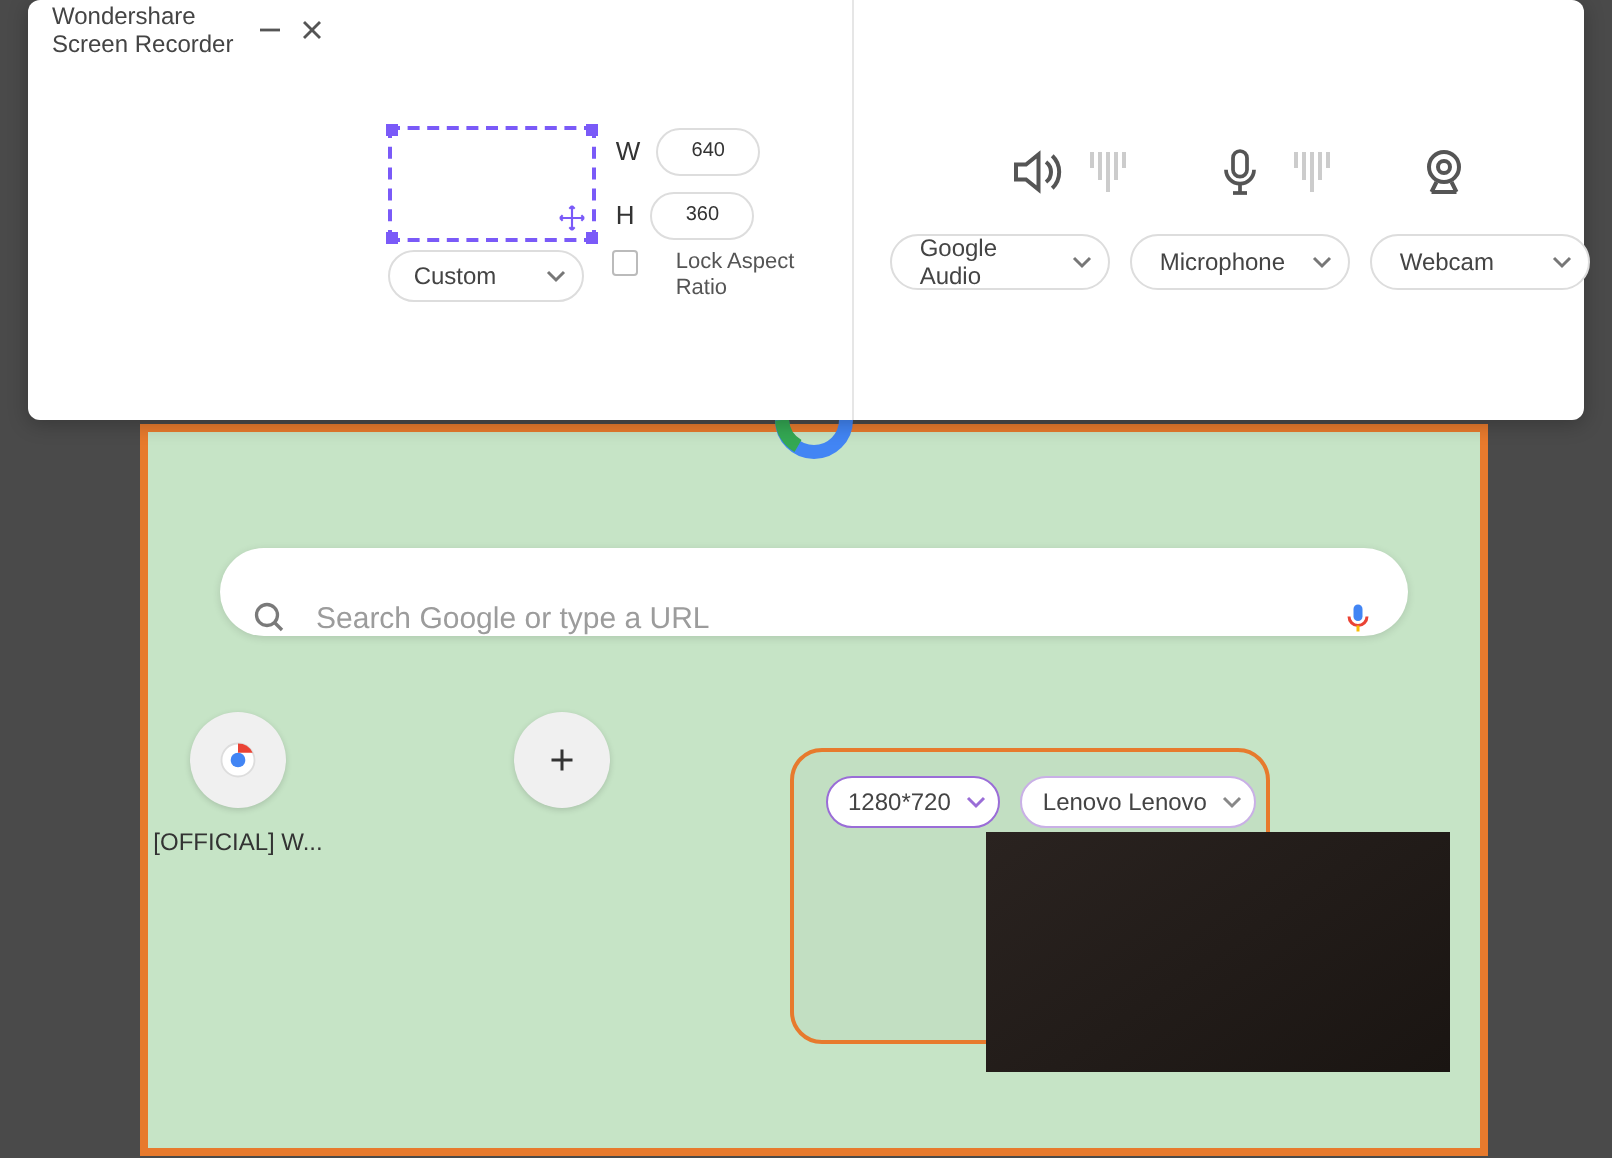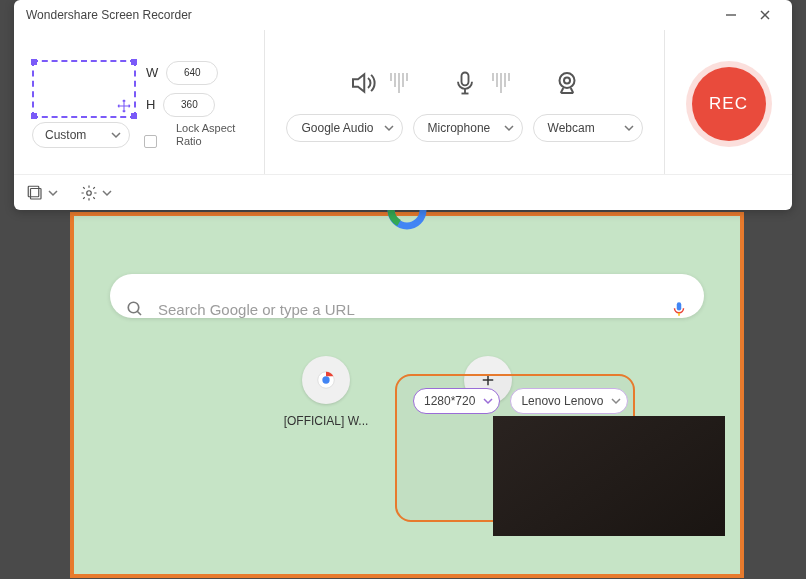--- a/index.html
+++ b/index.html
@@ -2,21 +2,21 @@
 <html><head>
 <meta charset="utf-8">
 <style>
   * { box-sizing: border-box; margin: 0; padding: 0; font-family: -apple-system, "Segoe UI", Arial, sans-serif; }
   body { width: 806px; height: 579px; background: #4a4a4a; overflow: hidden; position: relative; }
 
   
   .recorder-window {
     position: absolute; left: 14px; top: 0; width: 778px; height: 210px;
     background: #fff; border-radius: 6px; box-shadow: 0 2px 10px rgba(0,0,0,.25);
-    display: flex; flex-direction: column;
+    display: flex; flex-direction: row;
   }
   .titlebar {
     height: 30px; display: flex; align-items: center; padding: 0 10px 0 12px;
     font-size: 12px; color: #444;
   }
   .titlebar-spacer { flex: 1; }
   .win-btn { width: 34px; height: 24px; display: flex; align-items: center; justify-content: center; cursor: pointer; }
   .win-btn svg { stroke: #555; }
 
   .recorder-body { flex: 1; display: flex; align-items: stretch; }
@@ -44,21 +44,21 @@
     width:52px; height:24px; border:1px solid #ddd; border-radius:12px;
     text-align:center; font-size:10px; color:#333;
   }
   .cap-bottom { display:flex; align-items:center; gap:14px; margin-top:4px; }
   .select-pill {
     height:26px; border:1px solid #ddd; border-radius:13px; padding:0 26px 0 12px;
     font-size:12px; color:#444; display:flex; align-items:center; position:relative;
     background:#fff; cursor:pointer;
   }
   .select-pill .chev, .rec-select .chev { position:absolute; right:8px; top:50%; transform:translateY(-50%); }
-  .lock-row { display:flex; align-items:flex-end; gap:19px; font-size:11px; color:#555; line-height:1.2; }
+  .lock-row { display:flex; align-items:flex-start; gap:19px; font-size:11px; color:#555; line-height:1.2; }
   .lock-box { width:13px; height:13px; border:1px solid #bbb; border-radius:2px; }
 
   
   .devices { flex:1; align-items:center; }
   .dev-icons { display:flex; gap:40px; align-items:center; justify-content:center; margin-bottom:14px; }
   .dev-icon { width:34px; height:34px; display:flex; align-items:center; justify-content:center; position:relative; }
   .level-bars { display:flex; gap:2px; margin-left:10px; }
   .level-bars span { width:2px; background:#ccc; }
   .dev-selects { display:flex; gap:10px; justify-content:center; }
   .rec-select {
@@ -96,21 +96,21 @@
   .logo-arc{position:absolute;left:50%;top:-6px;transform:translateX(-50%);}
 
   .search-bar{
     position:absolute; left:36px; right:36px; top:58px; height:44px;
     background:#fff; border-radius:22px; display:flex; align-items:flex-end;
     padding:0 16px; gap:14px; box-shadow:0 1px 4px rgba(0,0,0,.12);
   }
   .search-text{ flex:1; font-size:15px; color:#9c9c9c; }
   .mic-dot{width:18px;height:18px;}
 
-  .shortcuts{ position:absolute; left:0; right:0; top:140px; display:flex; justify-content:center; gap:72px; }
+  .shortcuts{ position:absolute; left:0; right:0; top:140px; display:flex; gap:72px; }
   .shortcut{ display:flex; flex-direction:column; align-items:center; gap:10px; width:90px; }
   .sc-circle{ width:48px; height:48px; border-radius:50%; background:#f0f0f0; display:flex; align-items:center; justify-content:center; box-shadow:0 1px 3px rgba(0,0,0,.15); }
   .sc-circle.dark{ background:#5a5a5a; color:#fff; }
   .sc-label{ font-size:12px; color:#333; white-space:nowrap; overflow:hidden; text-overflow:ellipsis; max-width:90px; text-align:center; }
 
   
   .cam-popup{
     position:absolute; left:395px; top:374px; width:240px; height:148px;
     border:2px solid #e77a2d; border-radius:16px; background:rgba(0,0,0,0.02);
   }

